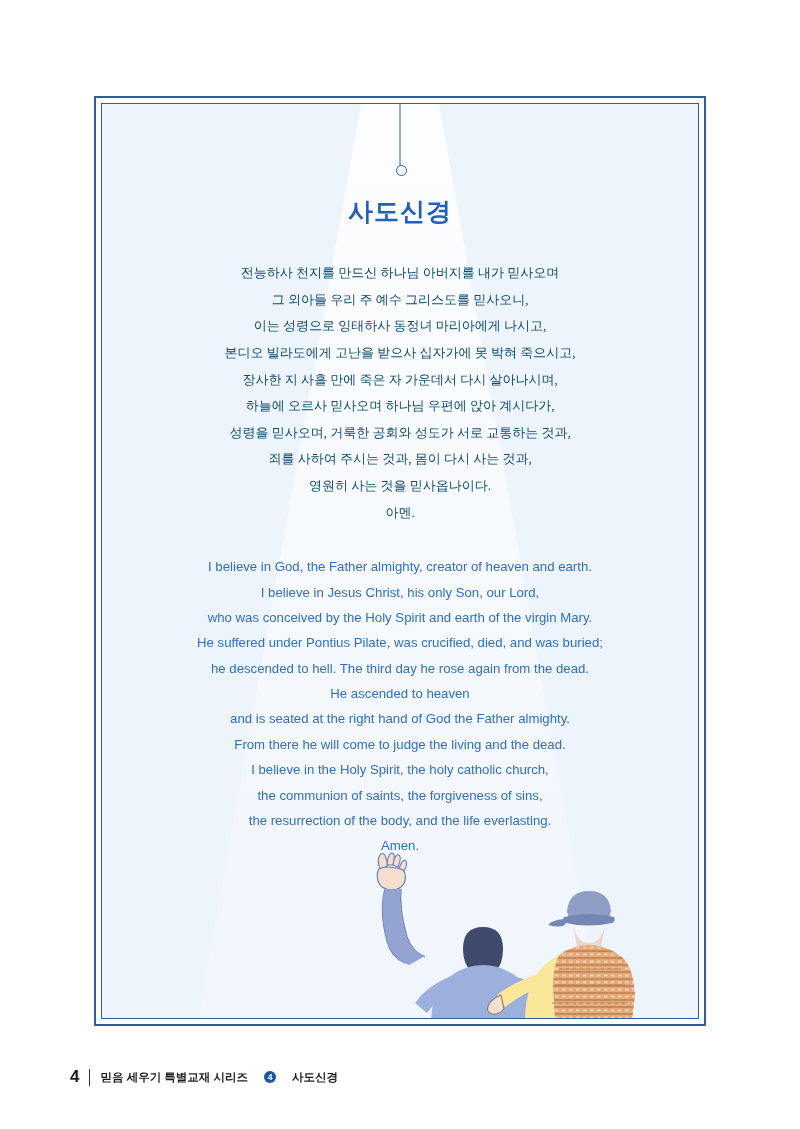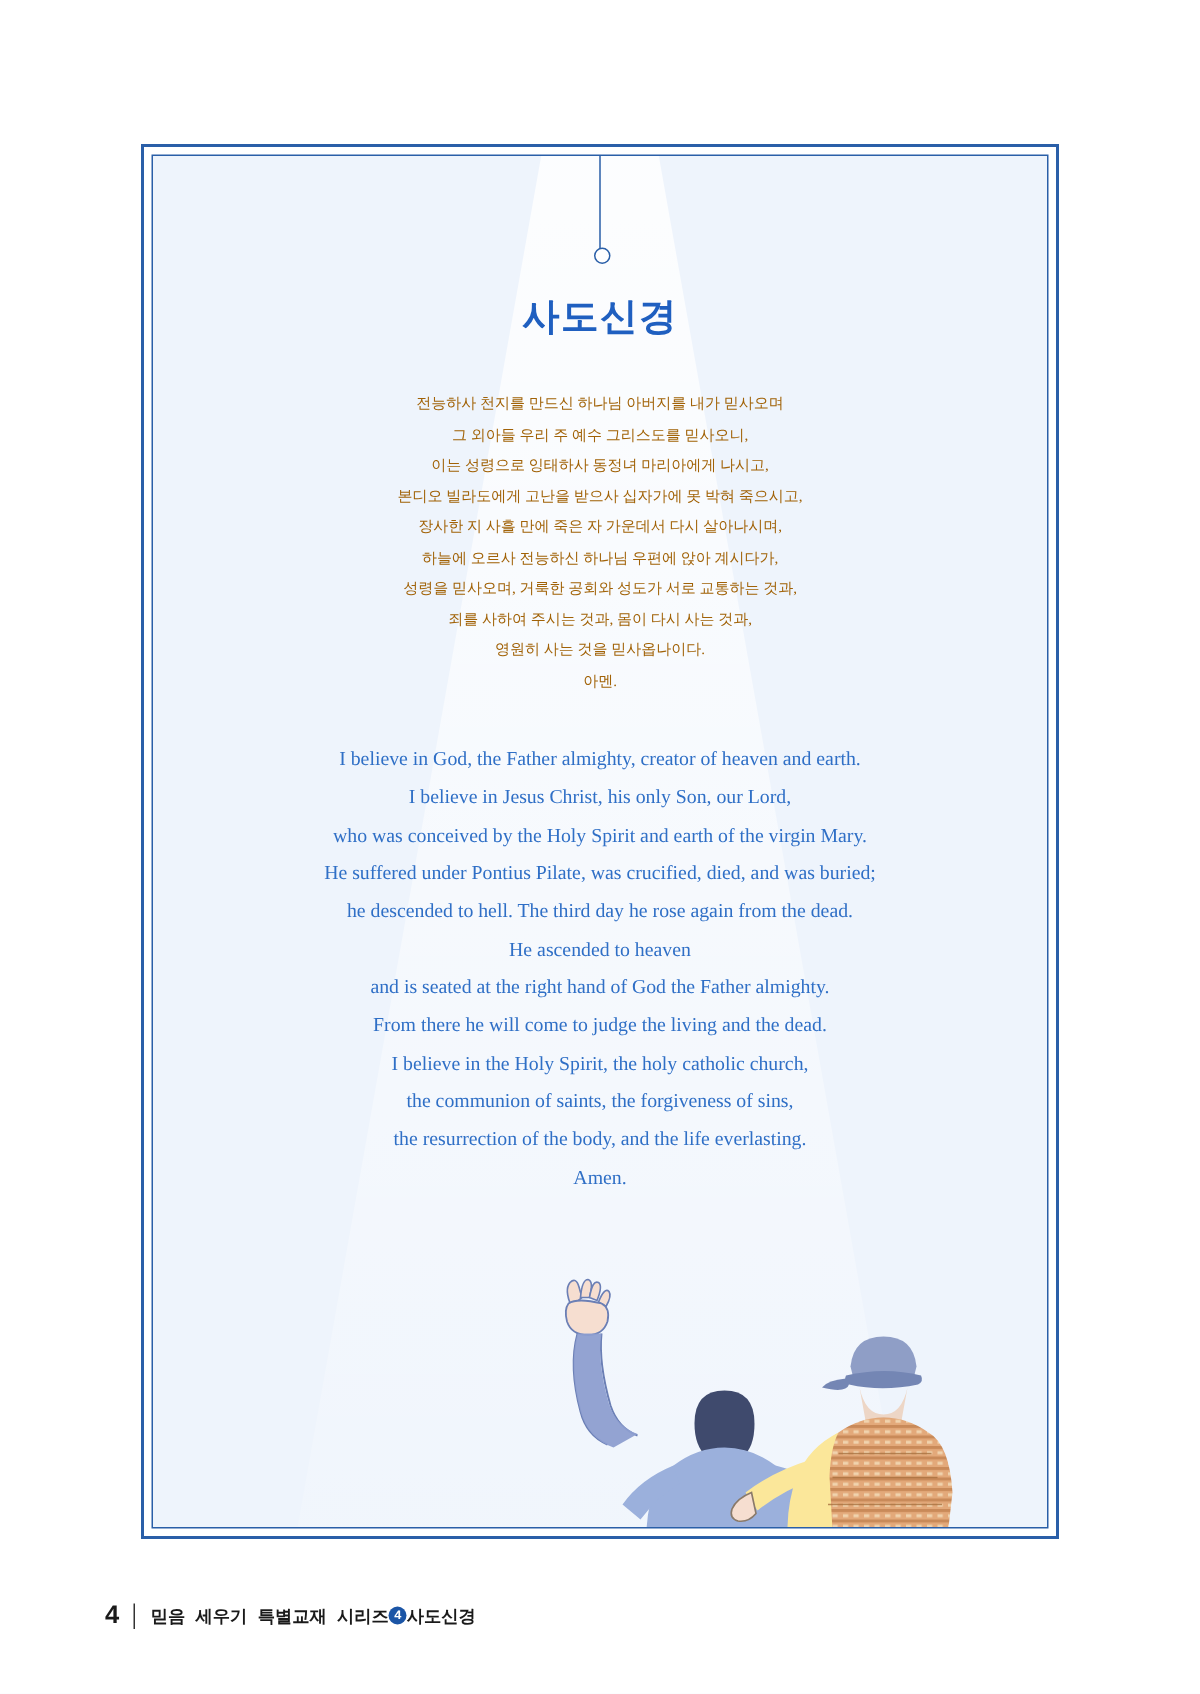--- a/index.html
+++ b/index.html
@@ -104,33 +104,33 @@
     margin-top: 92px;
     font-size: 25px;
     font-weight: bold;
     color: #1f5fc0;
     letter-spacing: 1px;
     line-height: 1.2;
   }
 
   .korean-body {
     margin-top: 34px;
-    font-size: 10px;
+    font-size: 13px;
     line-height: 2.05;
-    color: #a16207;
+    color: #0c4a6e;
     font-family: "Liberation Serif", serif;
   }
   .korean-body .ln { display: block; white-space: nowrap; }
 
   .english-body {
     margin-top: 28px;
     font-size: 13.2px;
     line-height: 1.92;
     color: #2f6fc6;
-    font-family: Liberation Serif, serif;
+    font-family: Liberation Sans, sans-serif;
   }
   .english-body .ln { display: block; white-space: nowrap; }
 
   
   .illus {
     position: absolute;
     left: 50%;
     bottom: -2px;
     width: 330px;
     height: 175px;
@@ -157,22 +157,22 @@
     width: 1px;
     height: 17px;
     background: #333;
   }
   .footer-text {
     font-size: 11.5px;
     color: #1a1a1a;
     font-weight: bold;
     display: flex;
     align-items: center;
-    gap: 0;
-    font-family: Liberation Mono, monospace;
+    gap: 16px;
+    font-family: Liberation Sans, sans-serif;
   }
   .footer-num-badge {
     display: inline-block;
     width: 12px;
     height: 12px;
     line-height: 12px;
     text-align: center;
     font-size: 8.5px;
     color: #ffffff;
     background: #1b55a6;
@@ -196,21 +196,21 @@
       <div class="content">
 
         <div class="doc-title">사도신경</div>
 
         <div class="korean-body">
           <span class="ln">전능하사 천지를 만드신 하나님 아버지를 내가 믿사오며</span>
           <span class="ln">그 외아들 우리 주 예수 그리스도를 믿사오니,</span>
           <span class="ln">이는 성령으로 잉태하사 동정녀 마리아에게 나시고,</span>
           <span class="ln">본디오 빌라도에게 고난을 받으사 십자가에 못 박혀 죽으시고,</span>
           <span class="ln">장사한 지 사흘 만에 죽은 자 가운데서 다시 살아나시며,</span>
-          <span class="ln">하늘에 오르사 전능하신 하나님 우편에 앉아 계시다가,</span>
+          <span class="ln">하늘에 오르사 믿사오며 하나님 우편에 앉아 계시다가,</span>
           <span class="ln">성령을 믿사오며, 거룩한 공회와 성도가 서로 교통하는 것과,</span>
           <span class="ln">죄를 사하여 주시는 것과, 몸이 다시 사는 것과,</span>
           <span class="ln">영원히 사는 것을 믿사옵나이다.</span>
           <span class="ln">아멘.</span>
         </div>
 
         <div class="english-body">
           <span class="ln">I believe in God, the Father almighty, creator of heaven and earth.</span>
           <span class="ln">I believe in Jesus Christ, his only Son, our Lord,</span>
           <span class="ln">who was conceived by the Holy Spirit and earth of the virgin Mary.</span>

